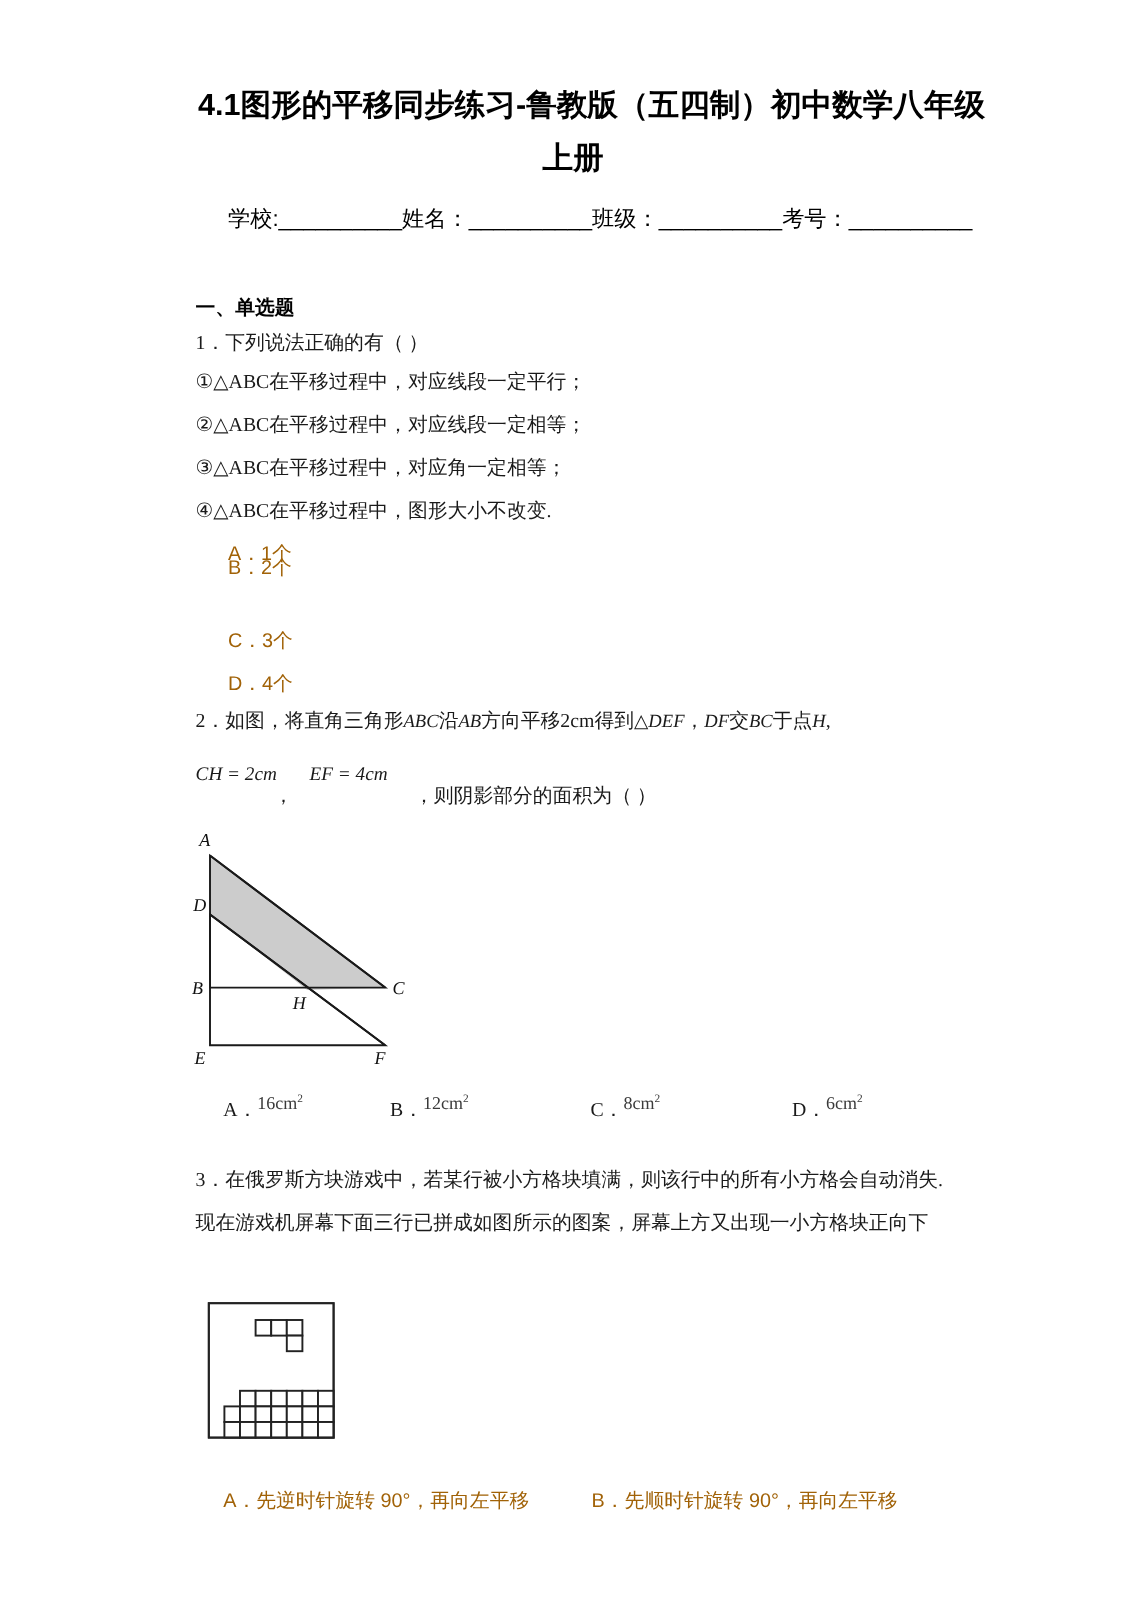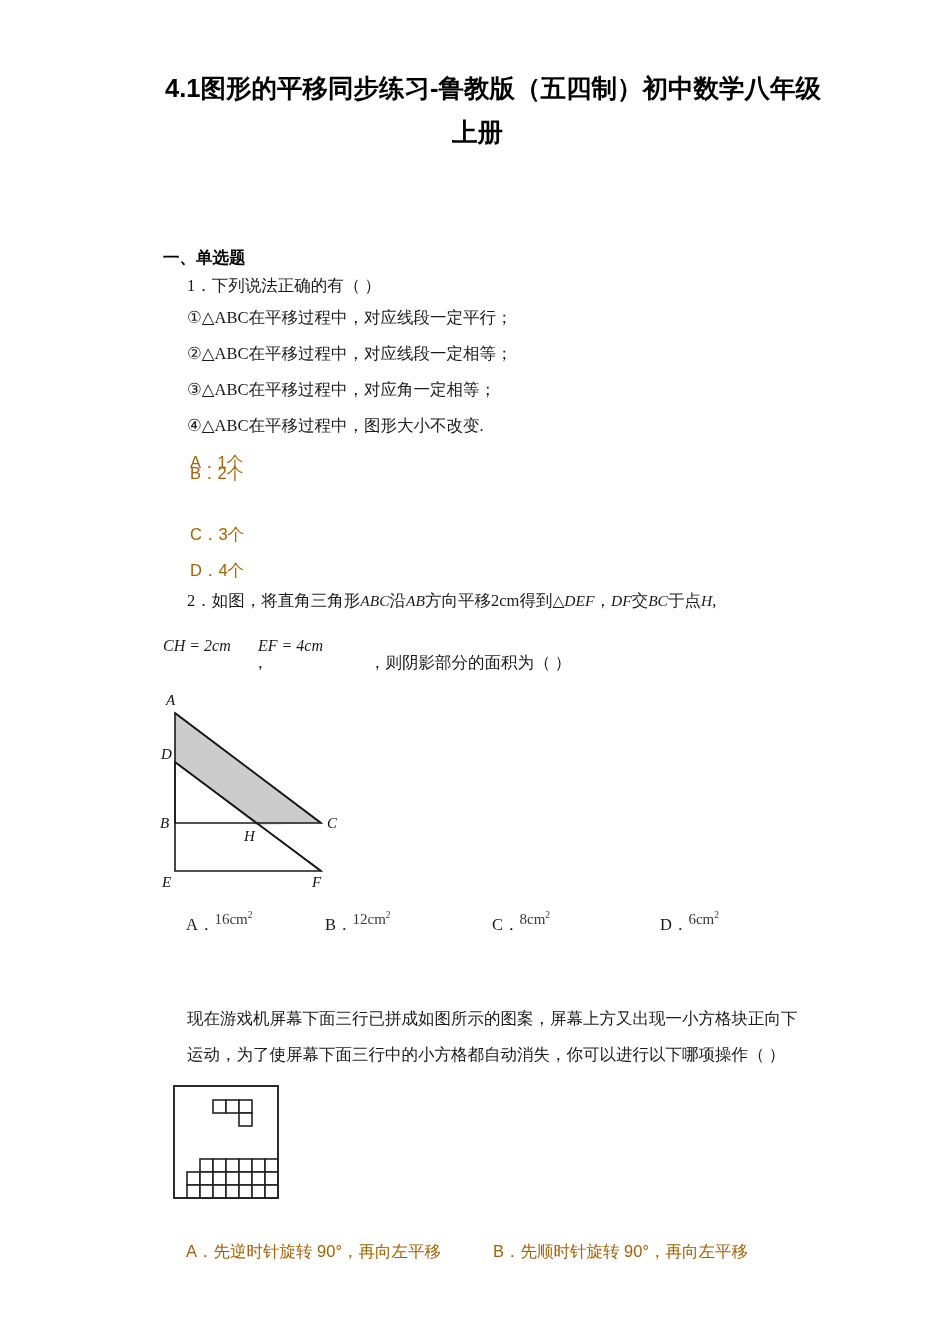--- a/index.html
+++ b/index.html
@@ -62,21 +62,20 @@
   }
 
   
   .q-line {
     position: absolute;
     font-family: "Liberation Serif", "DejaVu Serif", serif;
     font-size: 16.5px;
     line-height: 22px;
     white-space: nowrap;
     color: #1a1a1a;
-    margin-left: 24px;
   }
   .opt-line {
     position: absolute;
     font-family: Liberation Sans, sans-serif;
     font-size: 16.5px;
     line-height: 22px;
     white-space: nowrap;
     color: #a16207;
   }
   .mathit {
@@ -123,20 +122,21 @@
 </head>
 <body>
 
 <div class="page">
 
   <div class="doc-title">
     <span class="title-line1">4.1图形的平移同步练习-鲁教版（五四制）初中数学八年级</span>
     <span class="title-line2">上册</span>
   </div>
 
+  <div class="header-fields">学校:__________姓名：__________班级：__________考号：__________</div>
 
   <div class="section-title">一、单选题</div>
 
   <div class="q-line" style="left:163px; top:275px;">1．下列说法正确的有（      ）</div>
   <div class="q-line" style="left:163px; top:307px;">①△ABC在平移过程中，对应线段一定平行；</div>
   <div class="q-line" style="left:163px; top:343px;">②△ABC在平移过程中，对应线段一定相等；</div>
   <div class="q-line" style="left:163px; top:379px;">③△ABC在平移过程中，对应角一定相等；</div>
   <div class="q-line" style="left:163px; top:415px;">④△ABC在平移过程中，图形大小不改变.</div>
 
   <div class="opt-line" style="left:190px; top:451px;">A．1个</div>
@@ -181,22 +181,22 @@
   <div class="opt-sq" style="left:325px; top:908px;">
     <span class="letter">B．</span><span class="val"><span>12cm</span><sup>2</sup></span>
   </div>
   <div class="opt-sq" style="left:492px; top:908px;">
     <span class="letter">C．</span><span class="val"><span>8cm</span><sup>2</sup></span>
   </div>
   <div class="opt-sq" style="left:660px; top:908px;">
     <span class="letter">D．</span><span class="val"><span>6cm</span><sup>2</sup></span>
   </div>
 
+  <div class="q-line" style="left:163px; top:972px;">3．在俄罗斯方块游戏中，若某行被小方格块填满，则该行中的所有小方格会自动消失.</div>
   <div class="q-line" style="left:163px; top:1008px;">现在游戏机屏幕下面三行已拼成如图所示的图案，屏幕上方又出现一小方格块正向下</div>
-  <div class="q-line" style="left:163px; top:1044px;">运动，为了使屏幕下面三行中的小方格都自动消失，你可以进行以下哪项操作（  ）</div>
 
   <div class="figure" style="left:168px; top:1082px;">
     <svg width="120" height="120" viewBox="0 0 120 120">
 
       <rect x="6" y="4" width="104" height="112" fill="#ffffff" stroke="#222" stroke-width="1.6"></rect>
 
       <g>
         <rect x="45" y="18" width="13" height="13" fill="#fff" stroke="#222" stroke-width="1.6"></rect>
         <rect x="58" y="18" width="13" height="13" fill="#fff" stroke="#222" stroke-width="1.6"></rect>
         <rect x="71" y="18" width="13" height="13" fill="#fff" stroke="#222" stroke-width="1.6"></rect>

